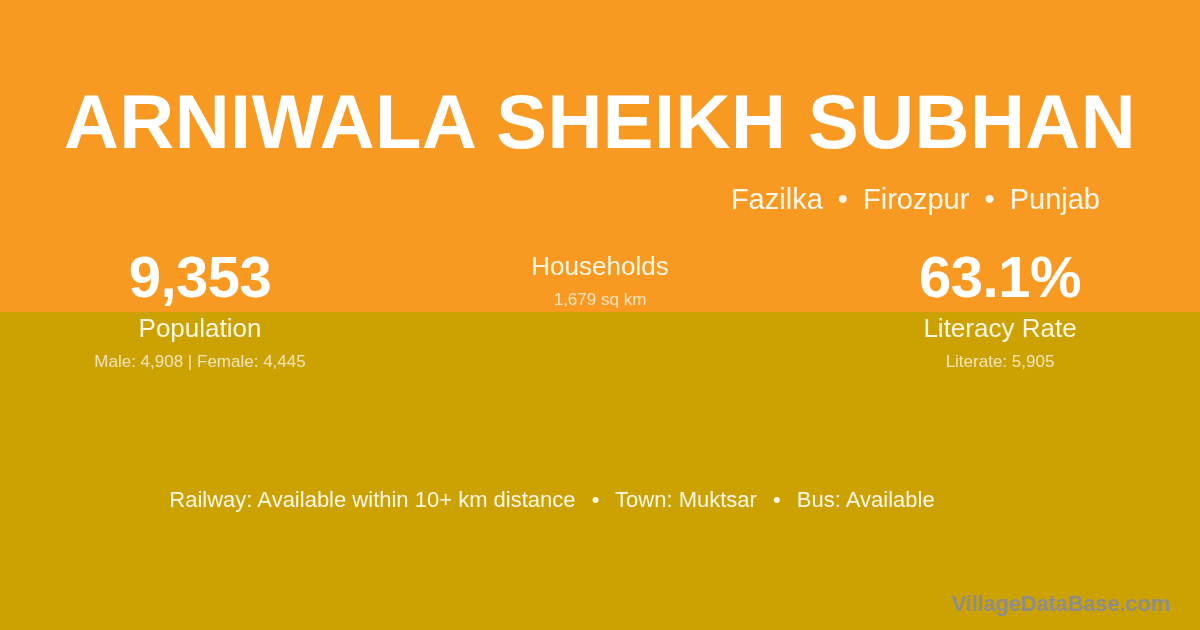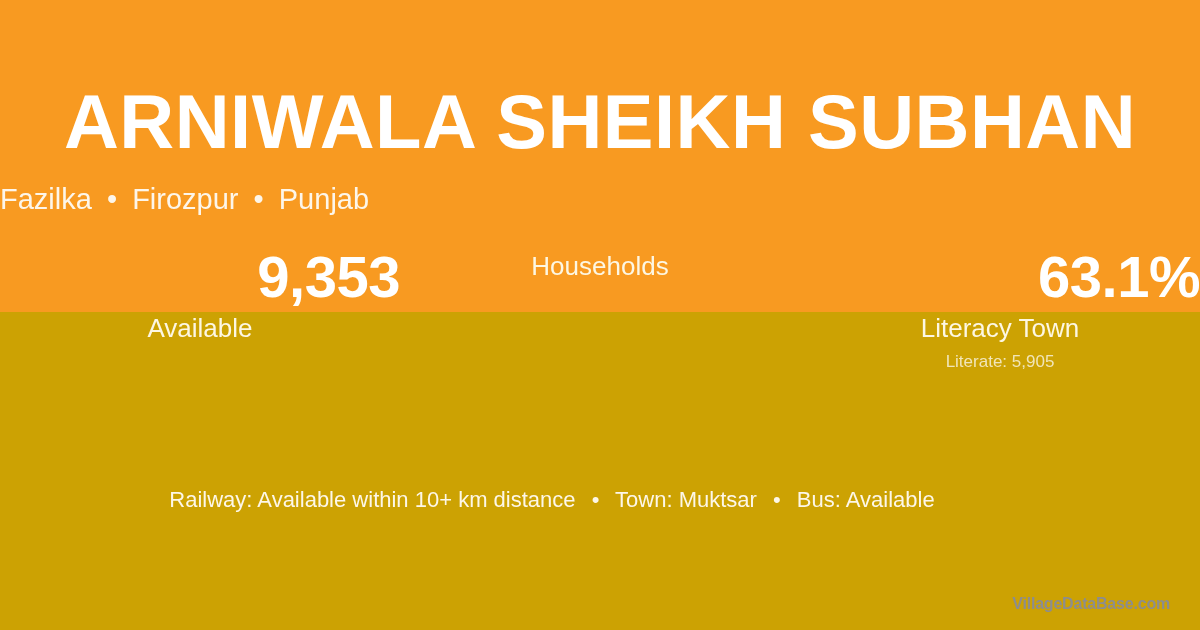--- a/index.html
+++ b/index.html
@@ -30,21 +30,21 @@
     font-size:76px;
     font-weight:bold;
     letter-spacing:0.5px;
     line-height:80px;
     white-space:nowrap;
   }
   .subtitle {
     position:absolute;
     left:0; top:181px;
     width:1100px;
-    text-align:left;
+    text-align:right;
     color:#fdf6ea;
     font-size:29px;
     font-weight:400;
     line-height:36px;
   }
   .subtitle .sep { padding:0 7px; }
   
   .stats {
     position:absolute;
     left:0; top:246px;
@@ -54,21 +54,20 @@
   .stat {
     width:400px;
     text-align:center;
   }
   .stat-value {
     color:#ffffff;
     font-size:58px;
     font-weight:bold;
     line-height:62px;
     letter-spacing:-0.5px;
-    text-align:right;
   }
   .stat-label {
     margin-top:4px;
     color:#fdf7e3;
     font-size:26px;
     font-weight:400;
     line-height:32px;
   }
   .stat-detail {
     margin-top:7px;
@@ -97,21 +96,21 @@
     color:#ffffff;
     font-size:26px;
     font-weight:bold;
     line-height:32px;
     letter-spacing:0.3px;
   }
   .brand {
     position:absolute;
     right:30px; top:590px;
     color:#8d8d8d;
-    font-size:16px;
+    font-size:22px;
     font-weight:bold;
     line-height:28px;
     letter-spacing:-0.2px;
   }
 </style>
 </head>
 <body>
 
 <div class="card">
 
@@ -124,30 +123,32 @@
     <span class="sep">•</span>
     <span>Firozpur</span>
     <span class="sep">•</span>
     <span>Punjab</span>
   </div>
 
   <div class="stats">
 
     <div class="stat">
       <div class="stat-value">9,353</div>
-      <div class="stat-label">Available</div>
+      <div class="stat-label">Population</div>
+      <div class="stat-detail">Male: 4,908 | Female: 4,445</div>
     </div>
 
     <div class="stat">
       <div class="stat-label">Households</div>
+      <div class="stat-detail">1,679 sq km</div>
     </div>
 
     <div class="stat">
       <div class="stat-value">63.1%</div>
-      <div class="stat-label">Literacy Town</div>
+      <div class="stat-label">Literacy Rate</div>
       <div class="stat-detail">Literate: 5,905</div>
     </div>
 
   </div>
 
   <div class="facts">
     <span>Railway: Available within 10+ km distance</span>
     <span class="sep">•</span>
     <span>Town: Muktsar</span>
     <span class="sep">•</span>

